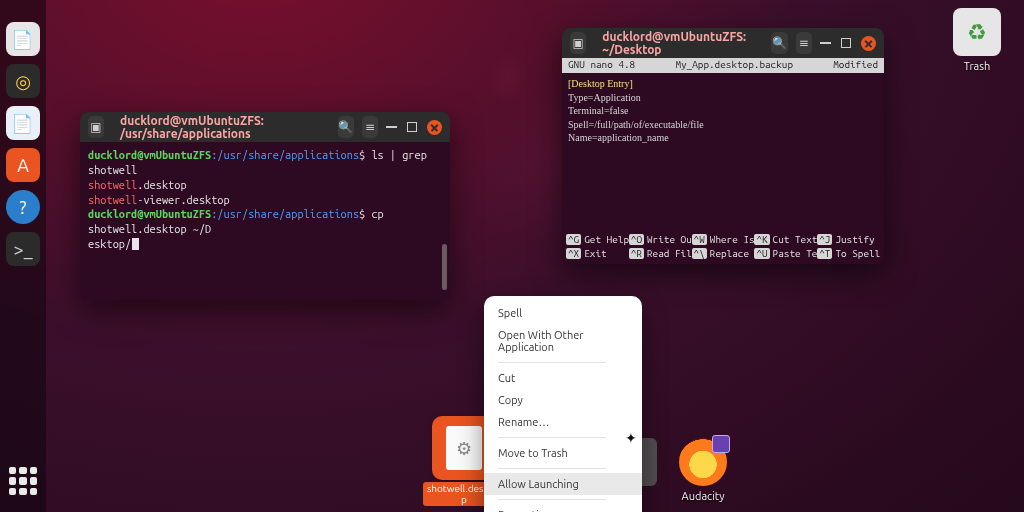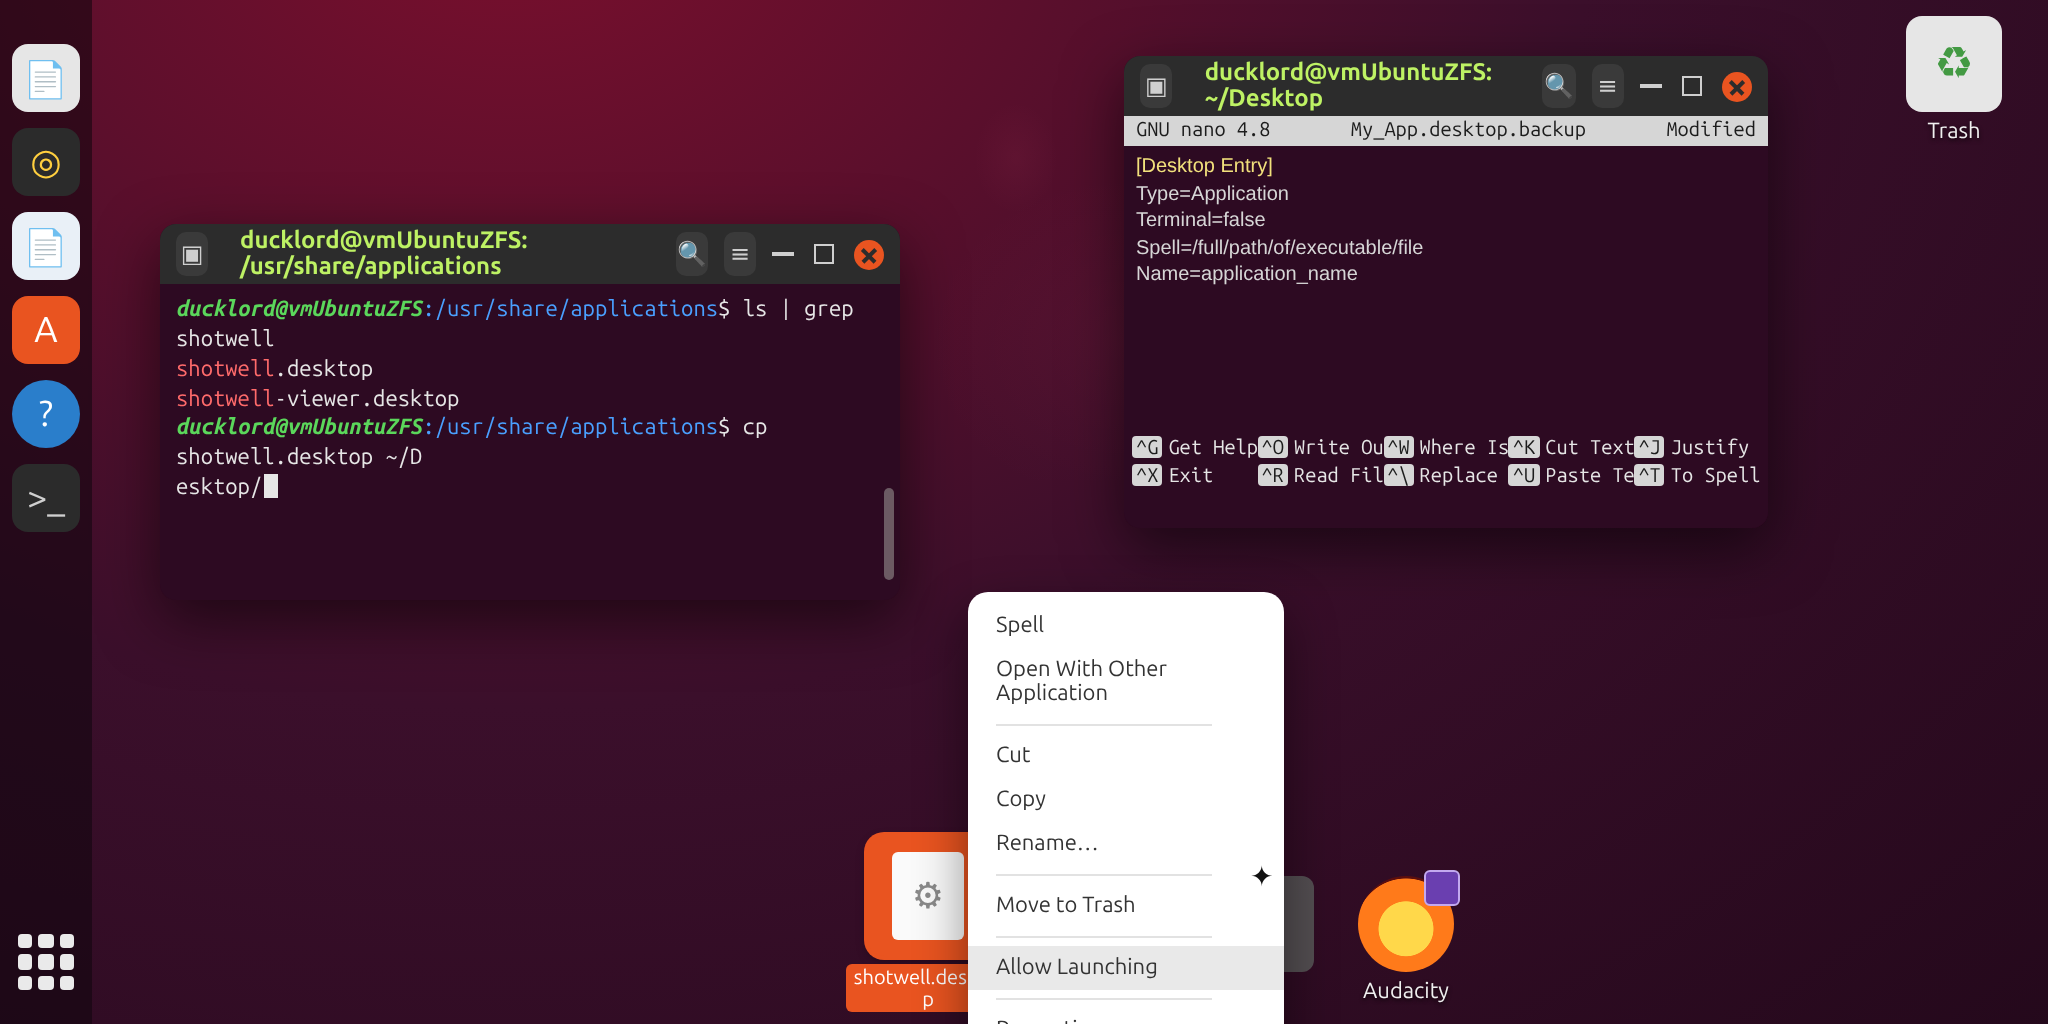--- a/index.html
+++ b/index.html
@@ -120,41 +120,41 @@
   }
   .win .titlebar {
     height: 30px; background:#2c2c2c;
     display:flex; align-items:center; gap:8px;
     padding: 0 8px;
   }
   .titlebar .tbtn {
     width:22px; height:22px; border-radius:5px; background:#3a3a3a; color:#cfcfcf;
     display:flex; align-items:center; justify-content:center; font-size:12px;
   }
-  .titlebar .title { flex:0 1 auto; margin:0 auto; font-size:12px; color:#bef264; font-weight:600; }
+  .titlebar .title { flex:0 1 auto; margin:0 auto; font-size:12px; color:#fca5a5; font-weight:600; }
   .titlebar .spacer { flex:1; }
   .titlebar .winctl { display:flex; gap:10px; align-items:center; }
   .winctl .dash  { width:11px; height:2px; background:#cfcfcf; }
   .winctl .sq    { width:10px; height:10px; border:1.5px solid #cfcfcf; box-sizing:border-box; }
   .winctl .close { width:15px; height:15px; background:#e95420; border-radius:50%; position:relative; }
   .winctl .close::before, .winctl .close::after{
     content:""; position:absolute; left:3px; top:7px; width:9px; height:1.5px; background:#2c2c2c;
   }
   .winctl .close::before{ transform:rotate(45deg); }
   .winctl .close::after { transform:rotate(-45deg); }
 
   .termbody {
     background:#2d0a22;
     padding: 6px 8px 10px;
     font-family: "Ubuntu Mono", "DejaVu Sans Mono", monospace;
     font-size: 11px; line-height: 1.35;
     color:#d6d6d6;
     min-height: 60px;
   }
-  .termbody .u   { color:#5bd75b; font-weight:600;font-style:italic; }
+  .termbody .u   { color:#5bd75b; font-weight:600; }
   .termbody .p   { color:#4aa0ff;margin-top:40px; }
   .termbody .r   { color:#ff6b6b; }
   .termbody .y   { color:#f4e27a; }
   .termbody .w   { color:#e6e6e6; }
   .termbody .cursor {
     display:inline-block; width:7px; height:12px; background:#e6e6e6; vertical-align:-2px; margin-left:1px;
   }
 
   
   #t1 { left: 80px; top: 112px; width: 370px; height: 188px; }
@@ -165,24 +165,24 @@
   }
 
   
   #t2 { left: 562px; top: 28px; width: 322px; height: 236px; }
   #t2 .termbody { padding:0; height:206px; }
   .nano-head {
     background:#d6d6d6; color:#1c1c1c;
     height:15px; display:flex; justify-content:space-between;
     padding:0 6px; font-family:"Ubuntu Mono", monospace; font-size:10px;
   }
-  .nano-body { padding:4px 6px; font-family:Liberation Sans, sans-serif; font-size:10px; color:#d6d6d6; }
+  .nano-body { padding:4px 6px; font-family:Liberation Serif, serif; font-size:10px; color:#d6d6d6; }
   .nano-body .y { color:#f2e17c; }
   .nano-foot {
-    position:absolute; left:0; right:0; bottom:16px;
+    position:absolute; left:0; right:0; bottom:0;
     font-family:"Ubuntu Mono", monospace; font-size:10px; color:#e6e6e6;
     padding:2px 4px 4px;
   }
   .nano-foot .row { display:flex; }
   .nano-foot .cell { flex:1; white-space:nowrap; overflow:hidden; }
   .nano-foot .k { background:#d6d6d6; color:#1c1c1c; padding:0 2px; border-radius:2px; margin-right:3px; }
 
   
   .ctxmenu {
     position:absolute; left: 484px; top: 296px;

